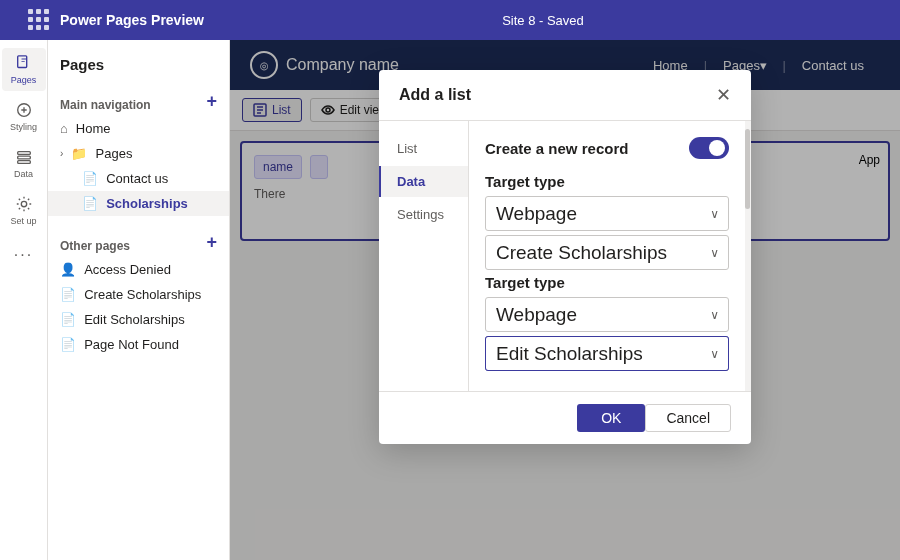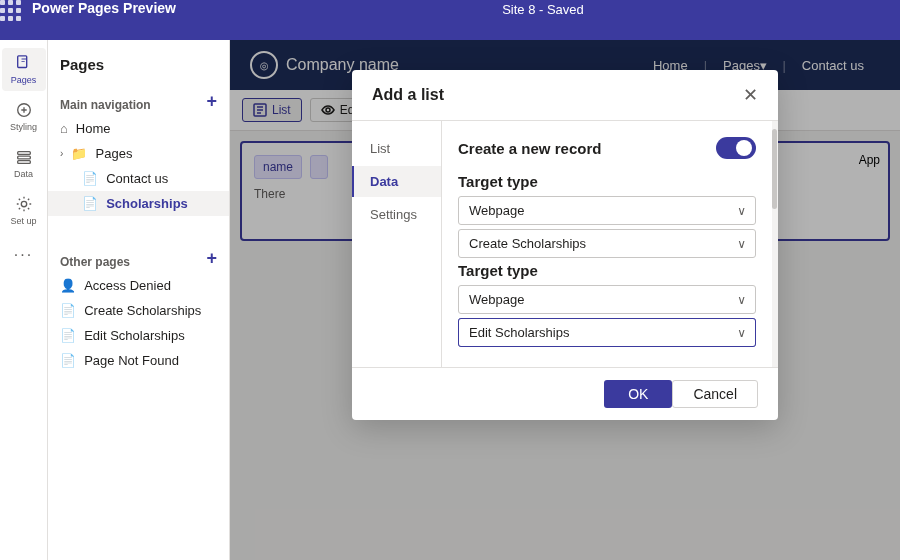--- a/index.html
+++ b/index.html
@@ -3,21 +3,22 @@
   <meta charset="utf-8">
   <style>
     * { box-sizing: border-box; margin: 0; padding: 0; font-family: 'Segoe UI', Arial, sans-serif; }
     body { width: 900px; height: 560px; overflow: hidden; background: #f3f2f1; }
 
     
     .top-bar {
       height: 40px;
       background: #3b3a9e;
       display: flex;
-      padding: 0 0;
+      align-items: center;
+      padding: 0 28px;
       gap: 10px;
     }
     .top-bar-grid {
       display: grid;
       grid-template-columns: repeat(3,6px);
       grid-template-rows: repeat(3,6px);
       gap: 2px;
       cursor: pointer;
     }
     .top-bar-grid span {
@@ -236,21 +237,21 @@
       background: rgba(0,0,0,0.3);
       display: flex;
       align-items: flex-start;
       justify-content: center;
       padding-top: 30px;
       z-index: 100;
     }
     .modal {
       background: #fff;
       border-radius: 4px;
-      width: 426px;
+      width: 372px;
       max-height: 480px;
       overflow: hidden;
       box-shadow: 0 8px 32px rgba(0,0,0,0.2);
       display: flex;
       flex-direction: column;
     }
     .modal-header {
       display: flex;
       align-items: center;
       justify-content: space-between;
@@ -338,21 +339,21 @@
       right: 4px;
       transition: left 0.2s;
     }
 
     
     .form-select {
       width: 100%;
       padding: 6px 10px;
       border: 1px solid #c8c6c4;
       border-radius: 3px;
-      font-size: 13px;
+      font-size: 19px;
       color: #201f1e;
       background: #fff;
       appearance: none;
       position: relative;
     }
     .select-wrapper {
       position: relative;
     }
     .select-wrapper::after {
       content: '∨';
@@ -508,21 +509,21 @@
       <span class="nav-item-icon">📄</span>
       <span>Contact us</span>
     </div>
     <div class="nav-item active">
       <span style="width:14px"></span>
       <span class="nav-item-icon" style="color:#3b3a9e">📄</span>
       <span>Scholarships</span>
 
     </div>
 
-    <div class="nav-section-title" style="margin-top:24px">
+    <div class="nav-section-title" style="margin-top:8px">
       <span>Other pages</span>
       <span style="font-size:18px;color:#3b3a9e;cursor:pointer">+</span>
     </div>
     <div class="nav-item">
       <span class="nav-item-icon">👤</span>
       <span>Access Denied</span>
     </div>
     <div class="nav-item">
       <span class="nav-item-icon">📄</span>
       <span>Create Scholarships</span>

